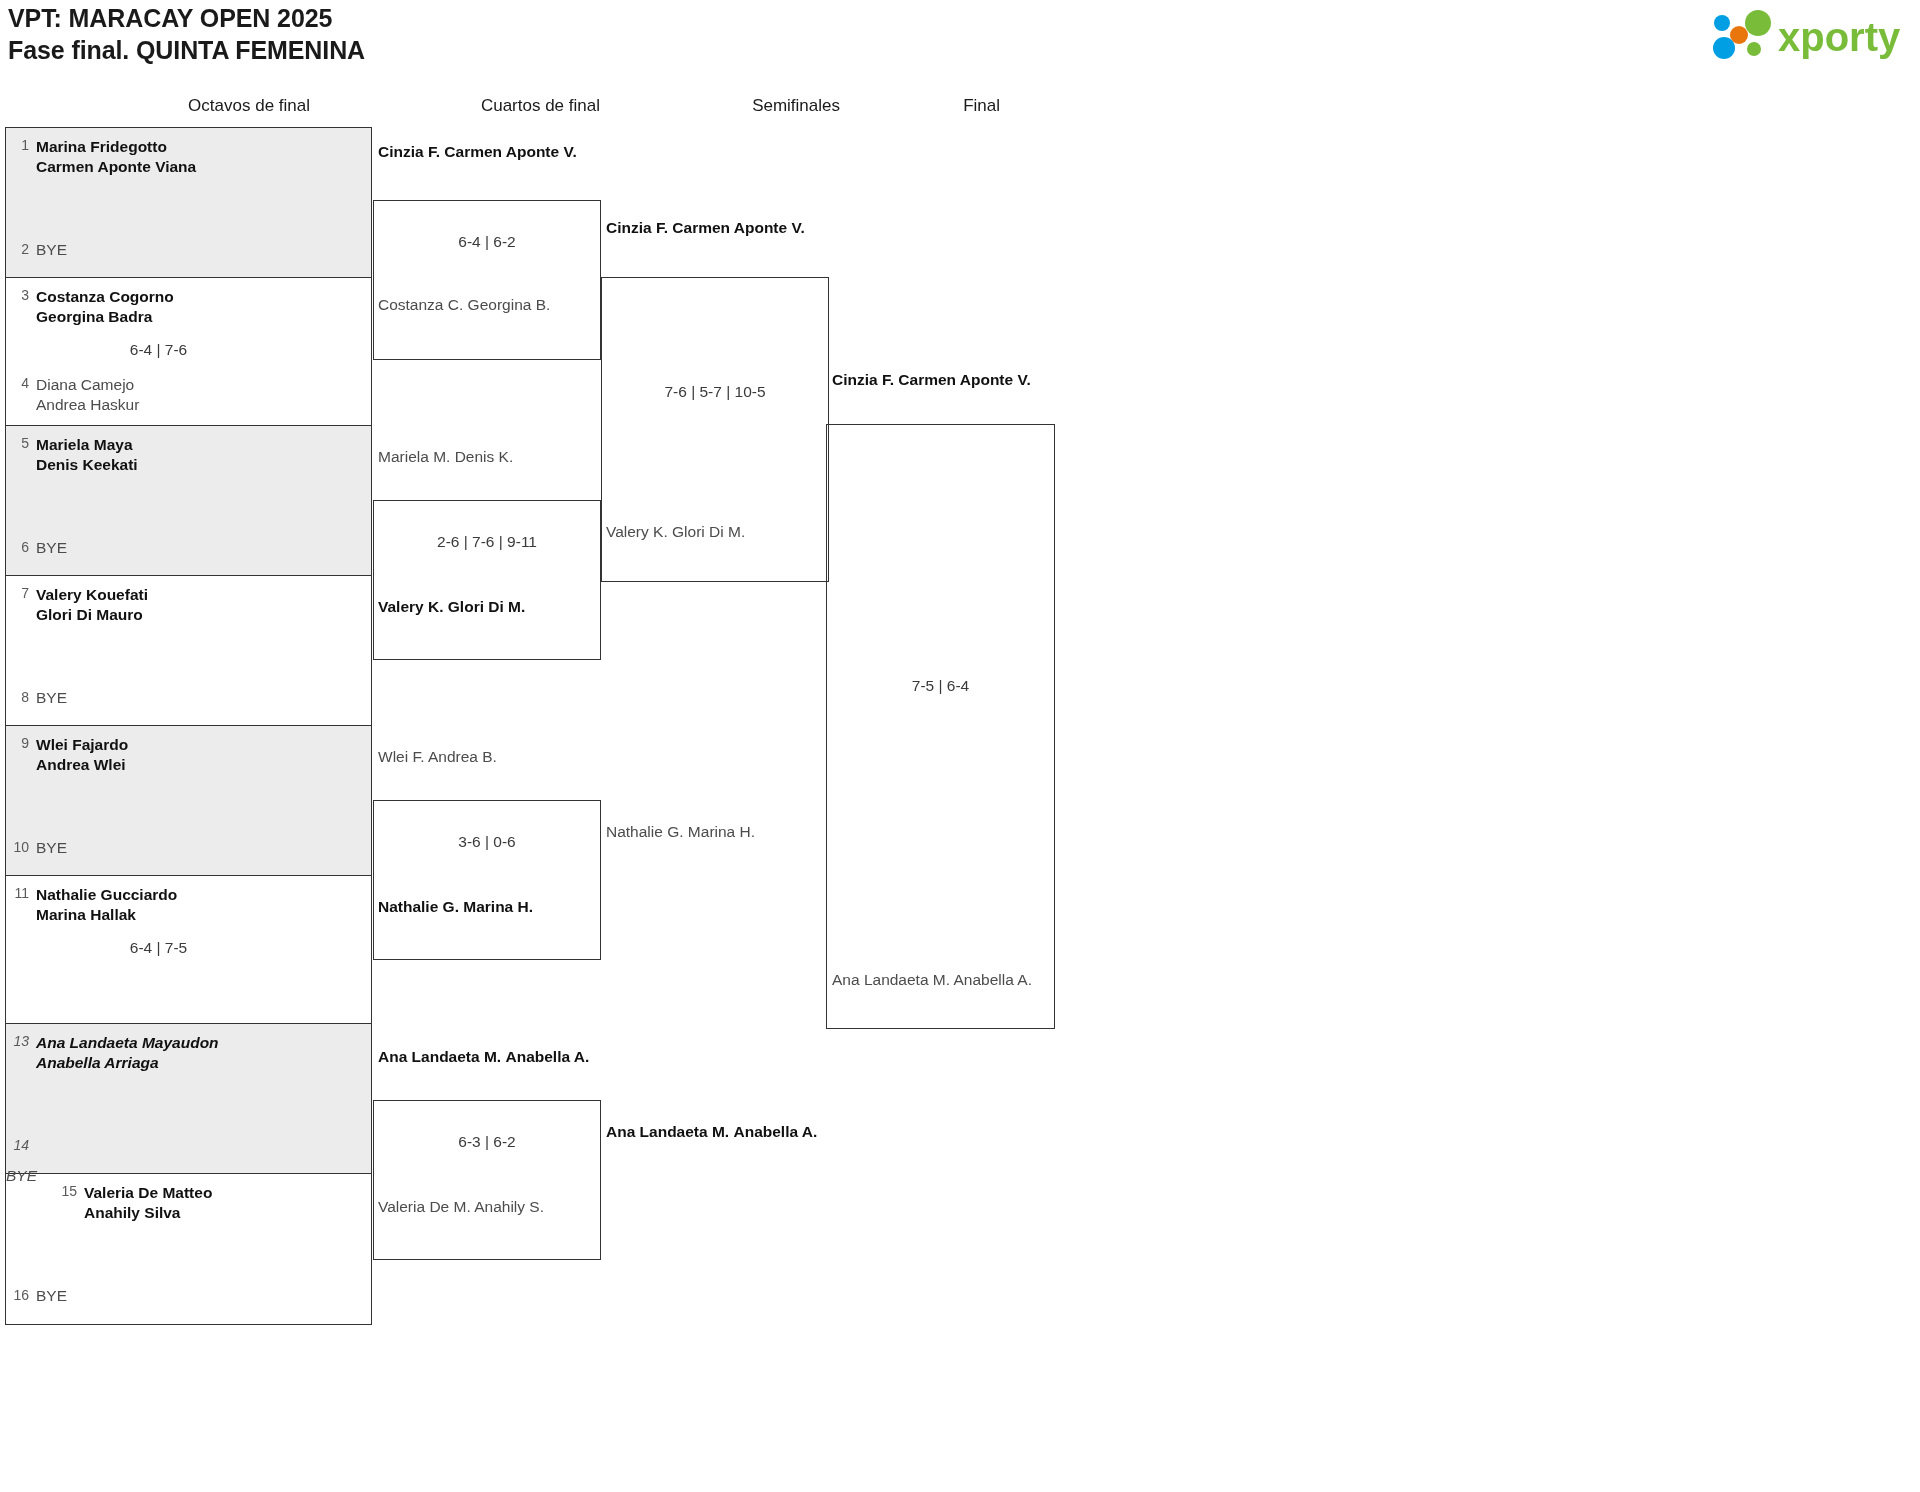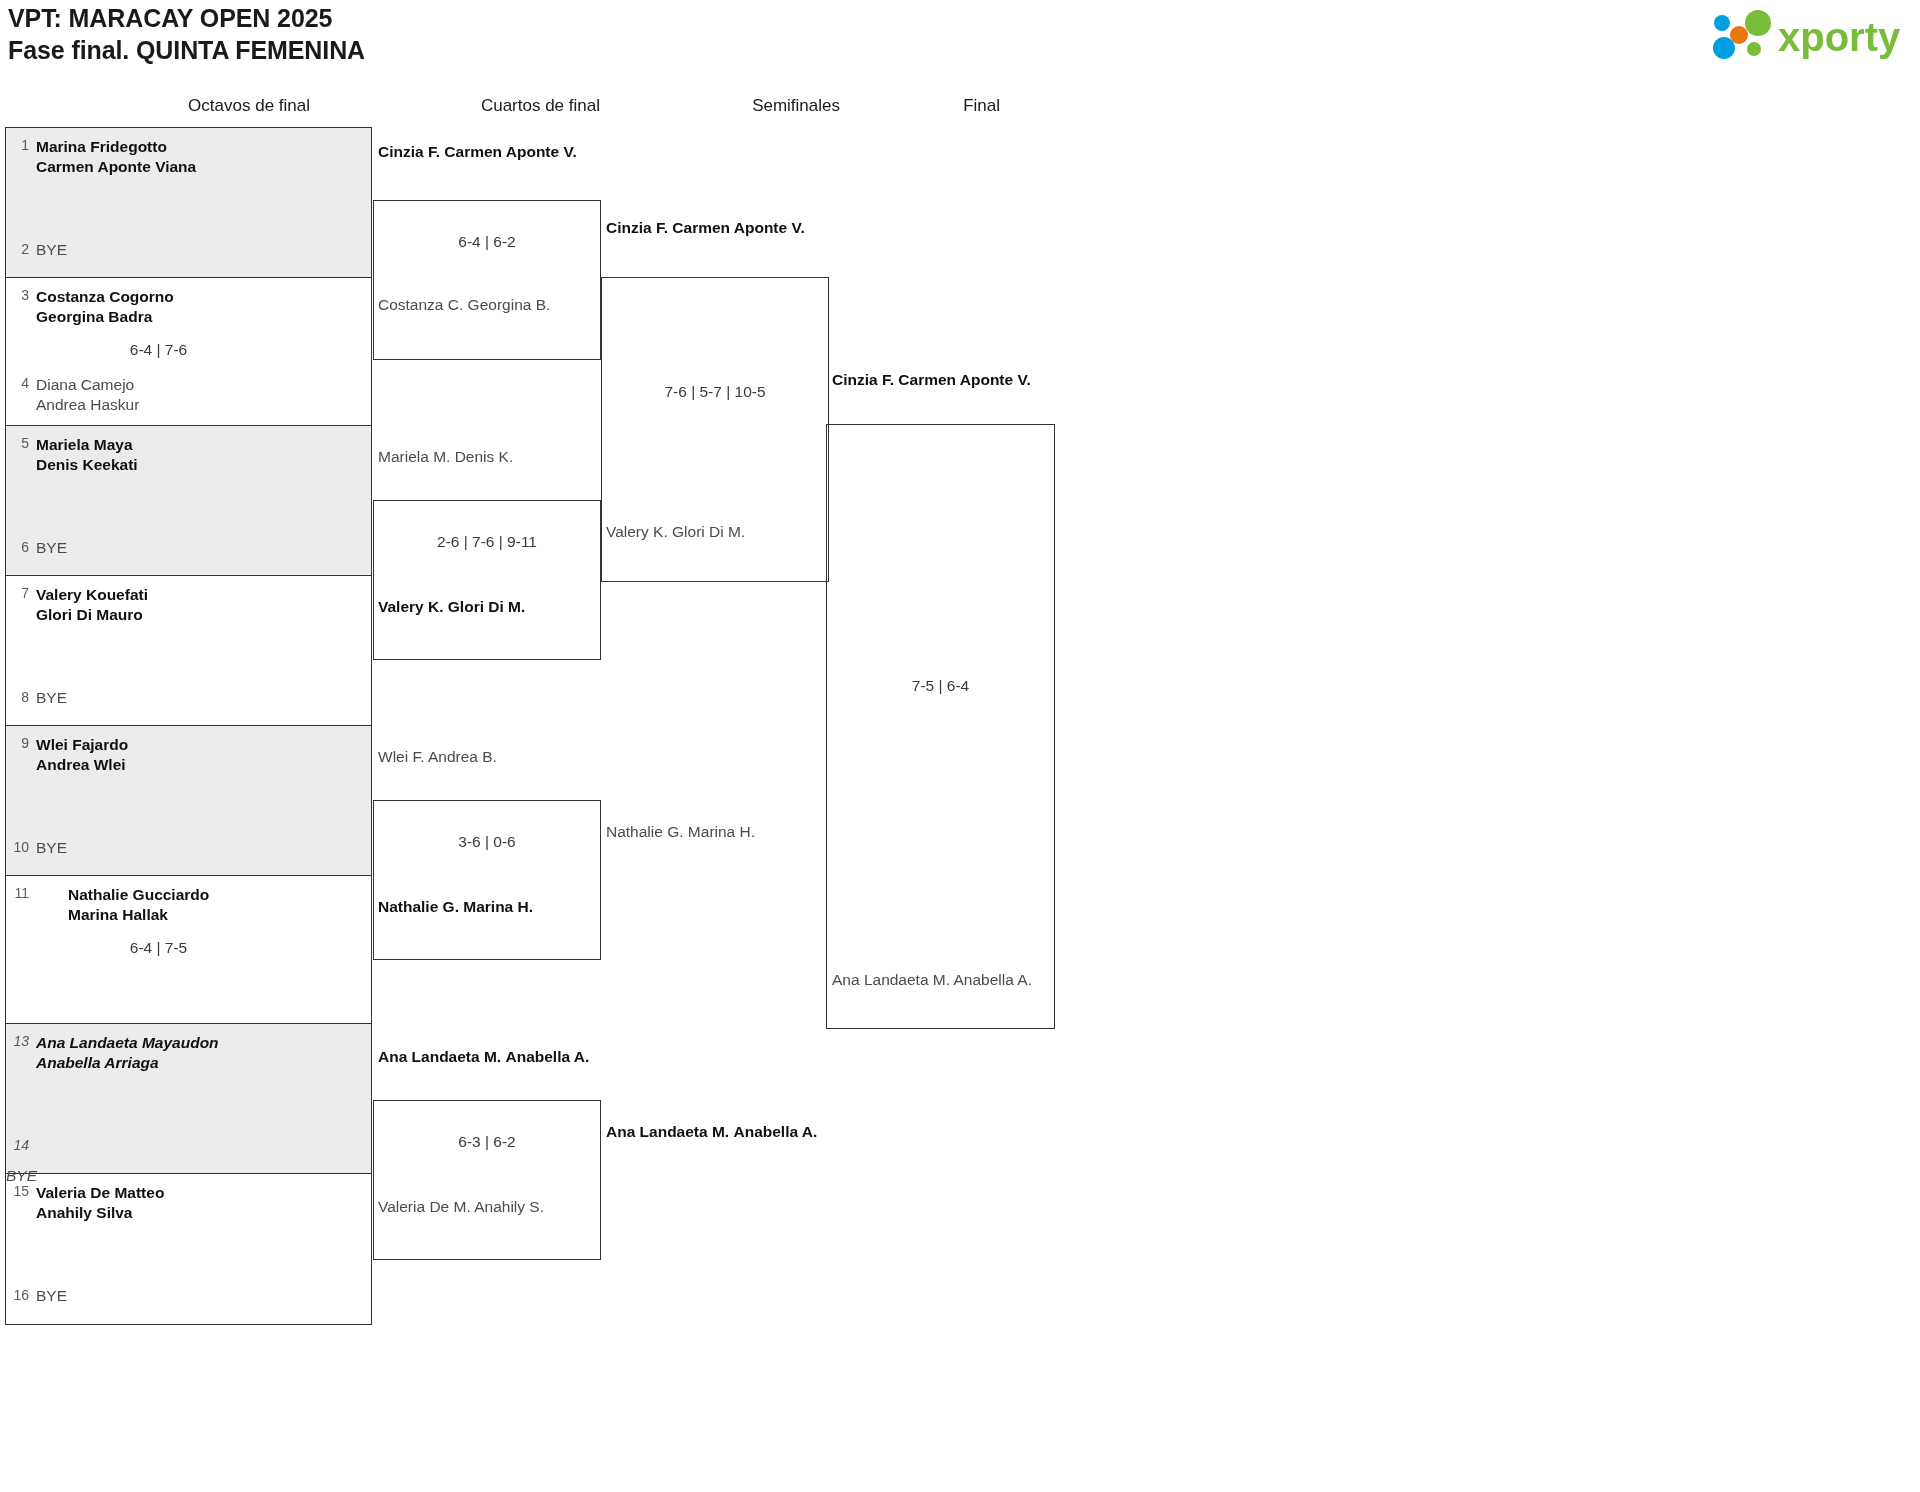--- a/index.html
+++ b/index.html
@@ -241,21 +241,21 @@
       <div class="slot" style="top:112px;">
         <div class="seed one-line">10</div>
         <div class="names">
           <span class="nm bye">BYE</span>
         </div>
       </div>
       <div class="r1-score" style="top:63px;"></div>
     </div>
 
     <div class="r1-pair" style="top:748px; height:148px;">
-      <div class="slot" style="top:9px;gap:32px;">
+      <div class="slot" style="top:9px;">
         <div class="seed">11</div>
         <div class="names">
           <span class="nm win">Nathalie Gucciardo</span>
           <span class="nm win">Marina Hallak</span>
         </div>
       </div>
       <div class="r1-score" style="top:63px;">6-4 | 7-5</div>
     </div>
 
     <div class="r1-pair shaded" style="top:896px; height:150px;font-style:italic;">
@@ -269,21 +269,21 @@
       <div class="slot" style="top:112px;flex-direction:column;">
         <div class="seed one-line">14</div>
         <div class="names">
           <span class="nm bye">BYE</span>
         </div>
       </div>
       <div class="r1-score" style="top:63px;"></div>
     </div>
 
     <div class="r1-pair last" style="top:1046px; height:150px;">
-      <div class="slot" style="top:9px;">
+      <div class="slot" style="top:9px;margin-left:48px;">
         <div class="seed">15</div>
         <div class="names">
           <span class="nm win">Valeria De Matteo</span>
           <span class="nm win">Anahily Silva</span>
         </div>
       </div>
       <div class="slot" style="top:112px;">
         <div class="seed one-line">16</div>
         <div class="names">
           <span class="nm bye">BYE</span>

